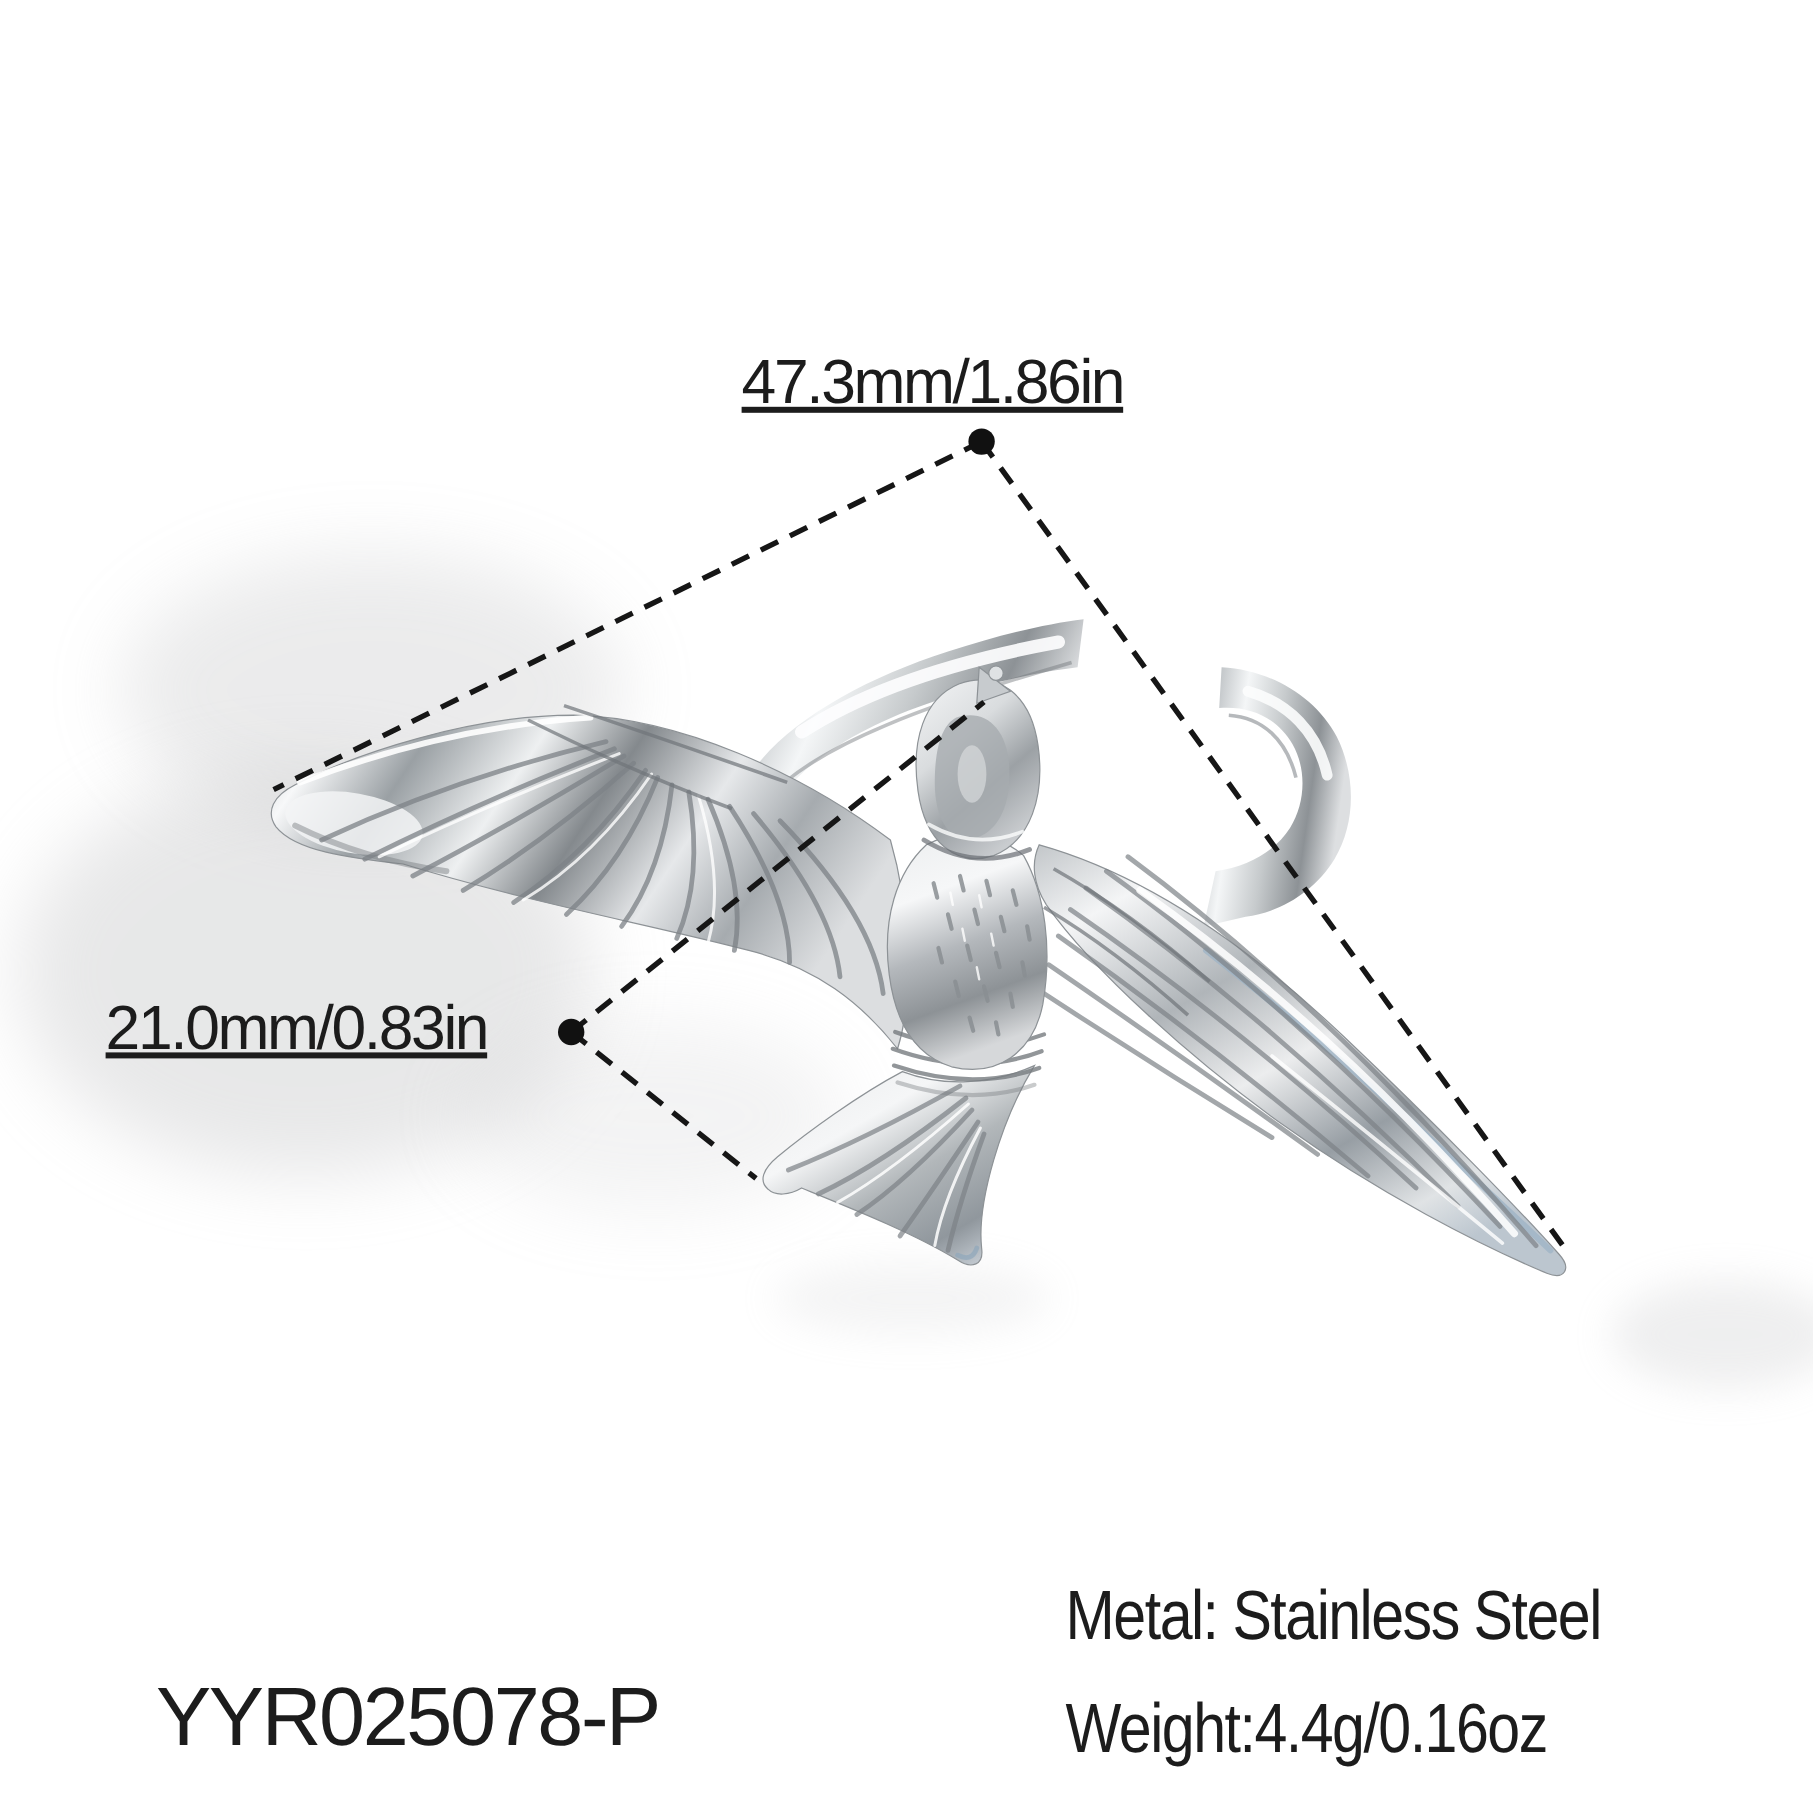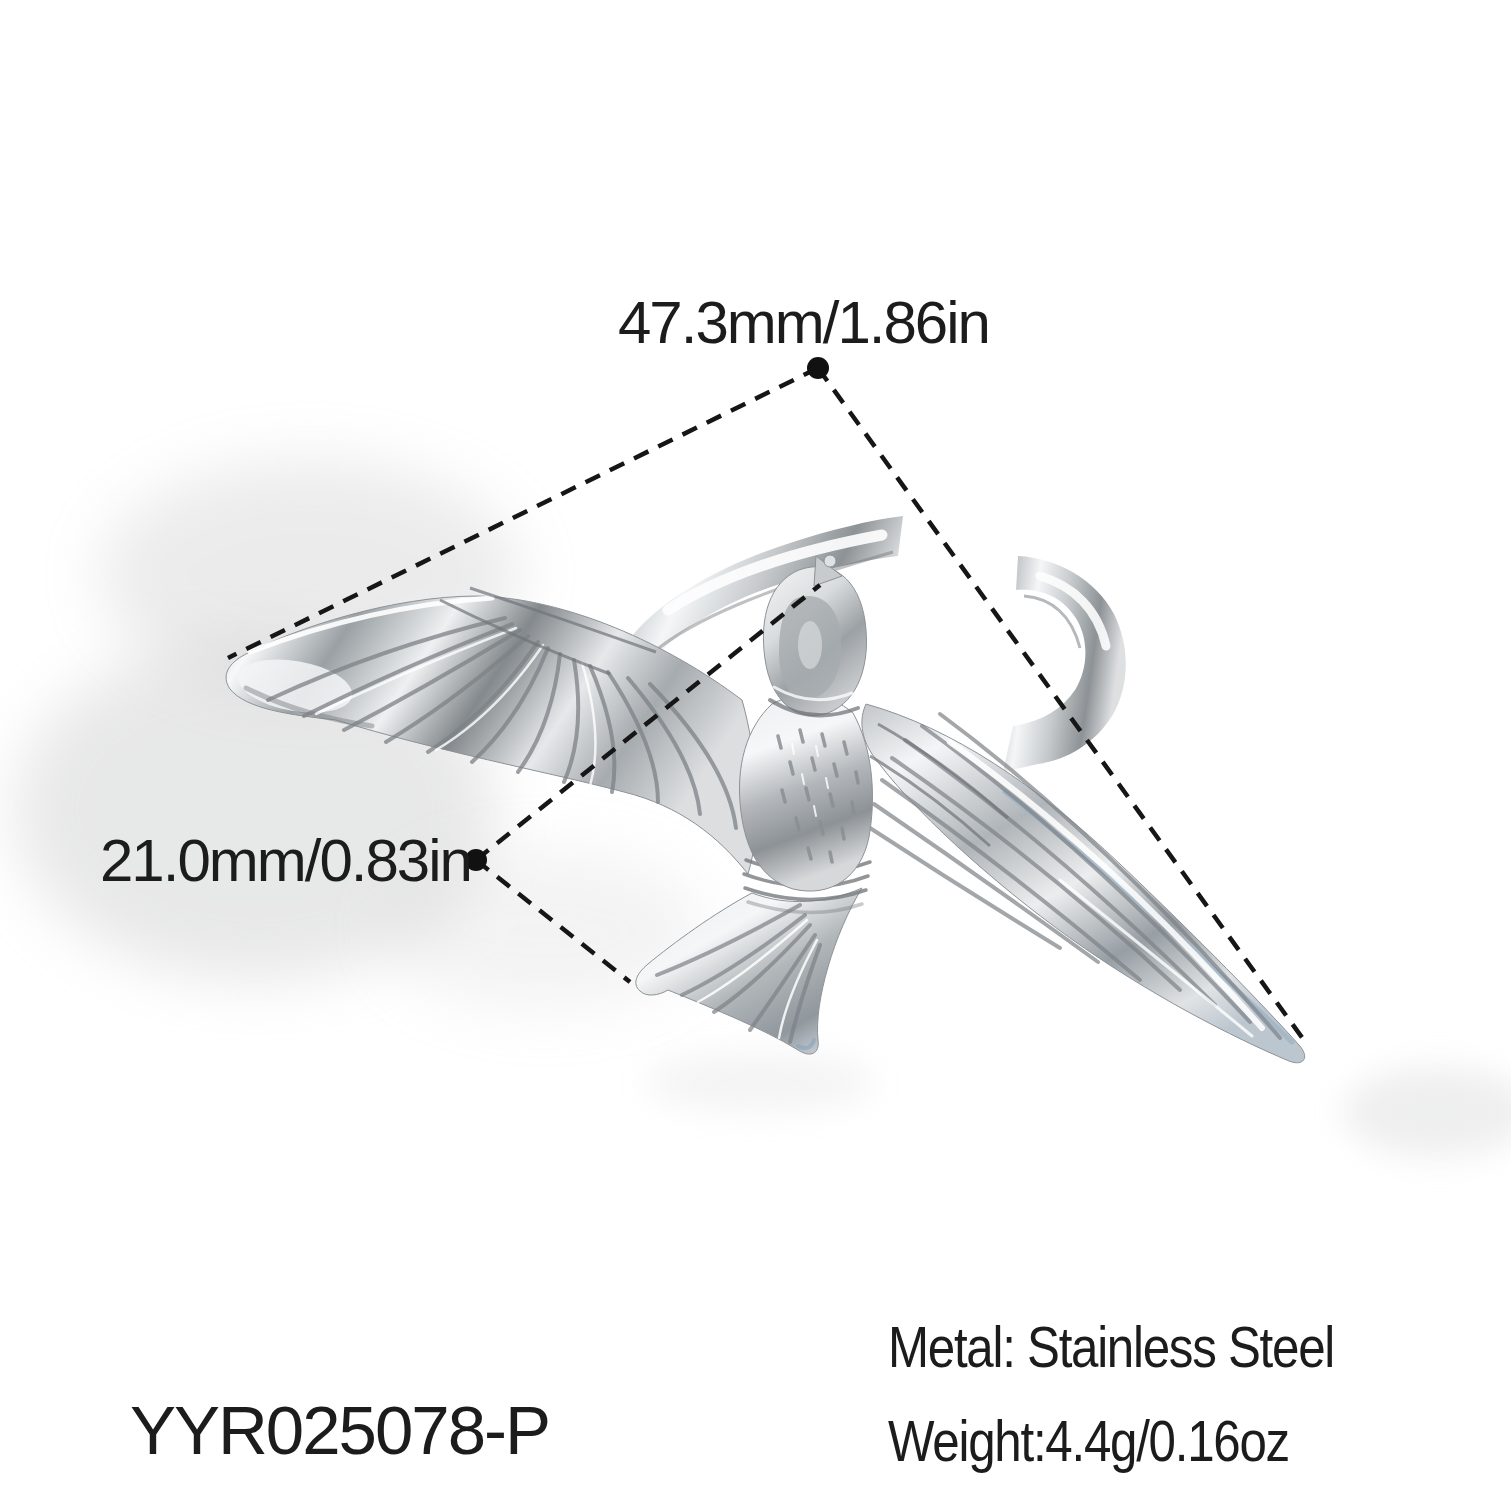--- a/index.html
+++ b/index.html
@@ -11,23 +11,23 @@
     font-family: "Liberation Sans", sans-serif;
     overflow: hidden;
   }
   .stage svg { position: absolute; left: 0; top: 0; }
   .label {
     position: absolute;
     color: var(--text, #1c1c1c);
     white-space: nowrap;
     line-height: 1;
   }
-  .dim-label { font-size: 60px; letter-spacing: -2px; }
+  .dim-label { font-size: 52px; letter-spacing: -2px; text-decoration: underline; }
   #wingspan-label { left: 618px; top: 293px; }
-  #body-length-label { left: 100px; top: 831px; }
+  #body-length-label { left: 88px; top: 831px; }
   #sku-label { left: 130px; top: 1396px; font-size: 69px; letter-spacing: -2px; }
   .specs {
     position: absolute;
     left: 888px; top: 1318px;
     transform: scaleX(0.85);
     transform-origin: left top;
   }
   .spec-line { font-size: 58px; letter-spacing: -1.5px; color: var(--text, #1c1c1c); line-height: 1; }
   .spec-line + .spec-line { margin-top: 36px; }
 </style>

